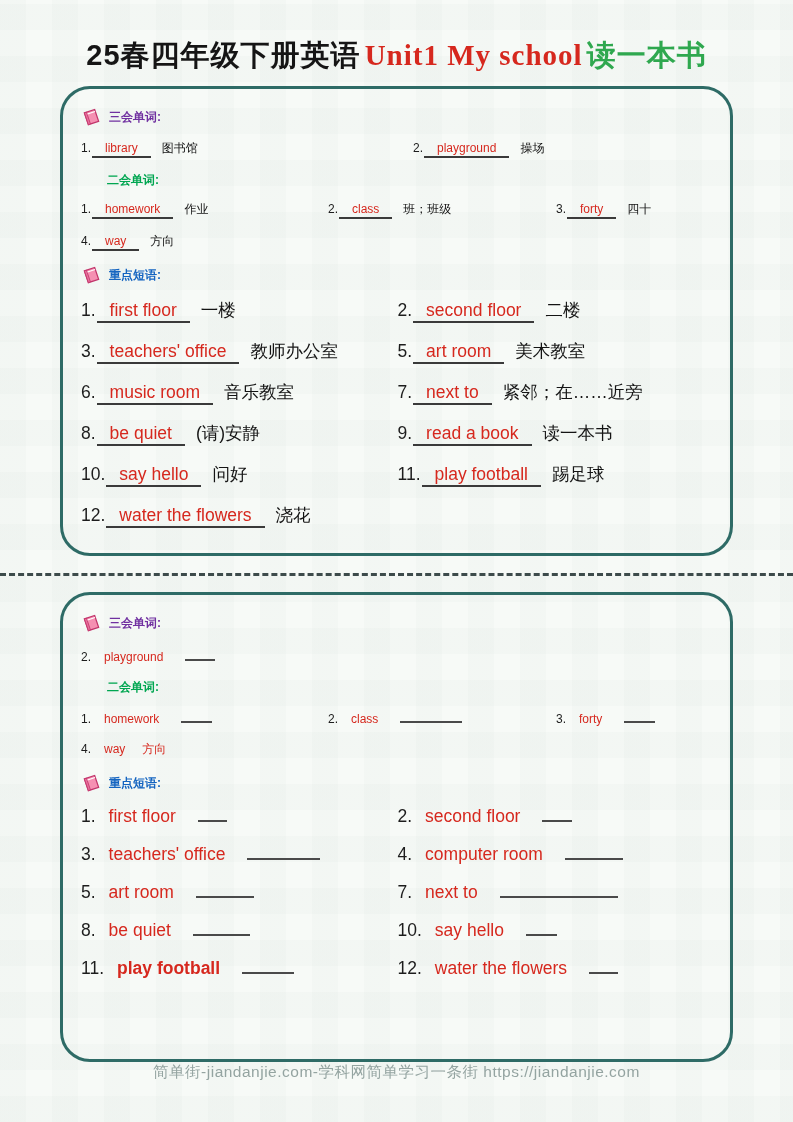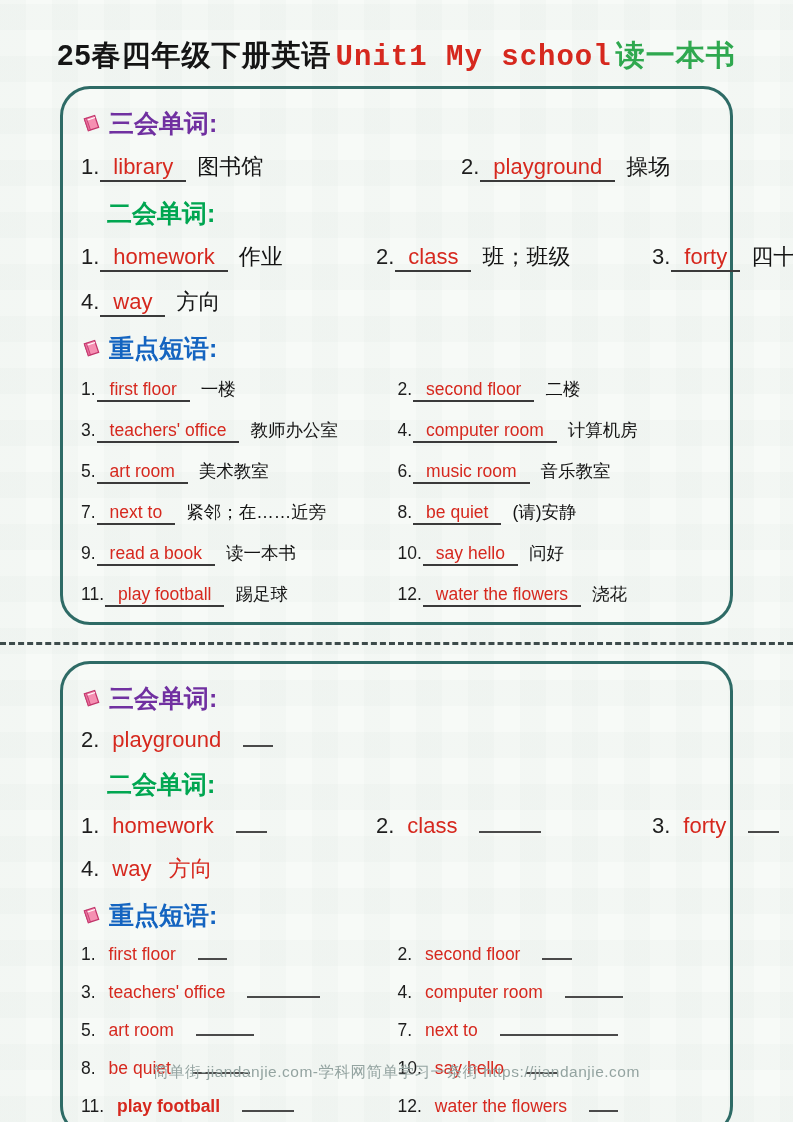--- a/index.html
+++ b/index.html
@@ -17,42 +17,42 @@
   }
   .title {
     text-align: center;
     padding-top: 36px;
     font-size: 29px;
     font-weight: bold;
     letter-spacing: 1px;
     white-space: nowrap;
   }
   .t-black { color: #151515; }
-  .t-red   { color: #d6281e; font-family: Liberation Mono, monospace; margin: 0 4px; }
+  .t-red   { color: #d6281e; font-family: Liberation Serif, serif; margin: 0 4px; }
   .t-green { color: #2fa84f; }
 
   .panel {
     margin: 10px 60px 0;
     border: 3px solid #2e6b66;
     border-radius: 30px;
     padding: 13px 16px 16px 18px;
     min-height: 470px;
   }
   .sec-header {
     display: flex; align-items: center; gap: 7px;
-    font-size: 25px; font-weight: bold;
+    font-size: 12px; font-weight: bold;
     margin: 5px 0 4px;
   }
   .sec-header.purple { color: #7030a0; }
   .sec-header.green  { color: #00a651; }
   .sec-header.blue   { color: #1464c0; }
   .sec-header.indent { margin-left: 26px; }
   .book-icon { display: inline-flex; width: 21px; height: 21px; }
 
-  .row { margin: 12px 0 15px; font-size: 22px; color: #1d1d1d; white-space: nowrap; gap: 48px; }
+  .row { margin: 12px 0 15px; font-size: 12px; color: #1d1d1d; white-space: nowrap; }
   .w3row { display: grid; grid-template-columns: 332px 1fr; }
   .w2row { display: grid; grid-template-columns: 247px 228px 1fr; }
   .ph-grid {
     display: grid; grid-template-columns: 1fr 1fr;
     row-gap: 17px; margin-top: 12px;
     font-size: 17.5px; color: #1d1d1d; white-space: nowrap;
   }
   .num { color: #1d1d1d; }
   
   .ans {
@@ -134,21 +134,20 @@
             <path d="M6.2 6.6 L13.4 4.3" stroke="#ffffff" stroke-width="1.1" fill="none"></path>
           </svg>
       </span>
       <span>重点短语:</span>
     </div>
 
     <div class="ph-grid">
       <span><span class="num">1.</span><span class="ans">first floor</span><span class="zh">一楼</span></span>
       <span><span class="num">2.</span><span class="ans">second floor</span><span class="zh">二楼</span></span>
       <span><span class="num">3.</span><span class="ans">teachers' office</span><span class="zh">教师办公室</span></span>
-      <span><span class="num">4.</span><span class="ans">computer room</span><span class="zh">计算机房</span></span>
       <span><span class="num">5.</span><span class="ans">art room</span><span class="zh">美术教室</span></span>
       <span><span class="num">6.</span><span class="ans">music room</span><span class="zh">音乐教室</span></span>
       <span><span class="num">7.</span><span class="ans">next to</span><span class="zh">紧邻；在……近旁</span></span>
       <span><span class="num">8.</span><span class="ans">be quiet</span><span class="zh">(请)安静</span></span>
       <span><span class="num">9.</span><span class="ans">read a book</span><span class="zh">读一本书</span></span>
       <span><span class="num">10.</span><span class="ans">say hello</span><span class="zh">问好</span></span>
       <span><span class="num">11.</span><span class="ans">play football</span><span class="zh">踢足球</span></span>
       <span><span class="num">12.</span><span class="ans">water the flowers</span><span class="zh">浇花</span></span>
     </div>
   </section>

